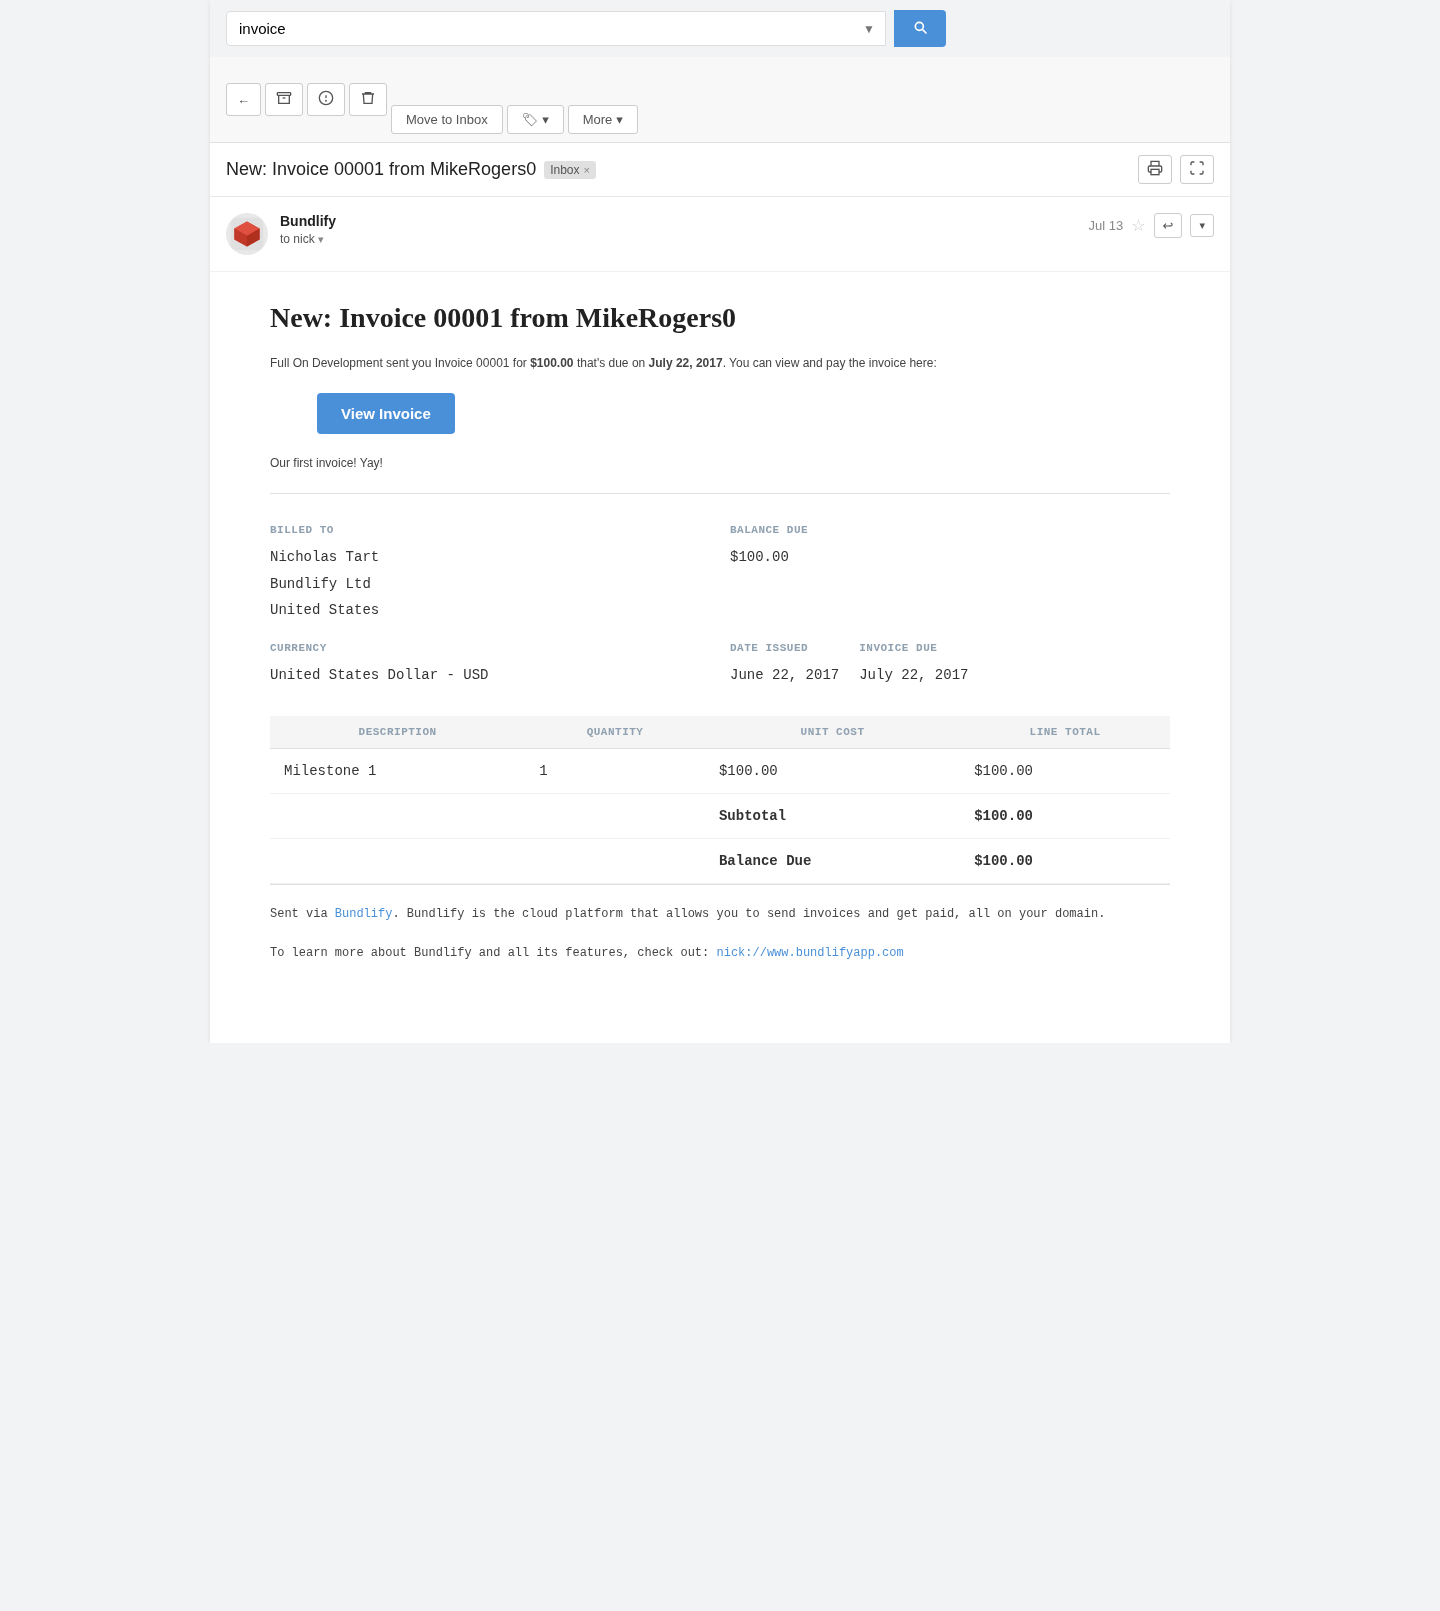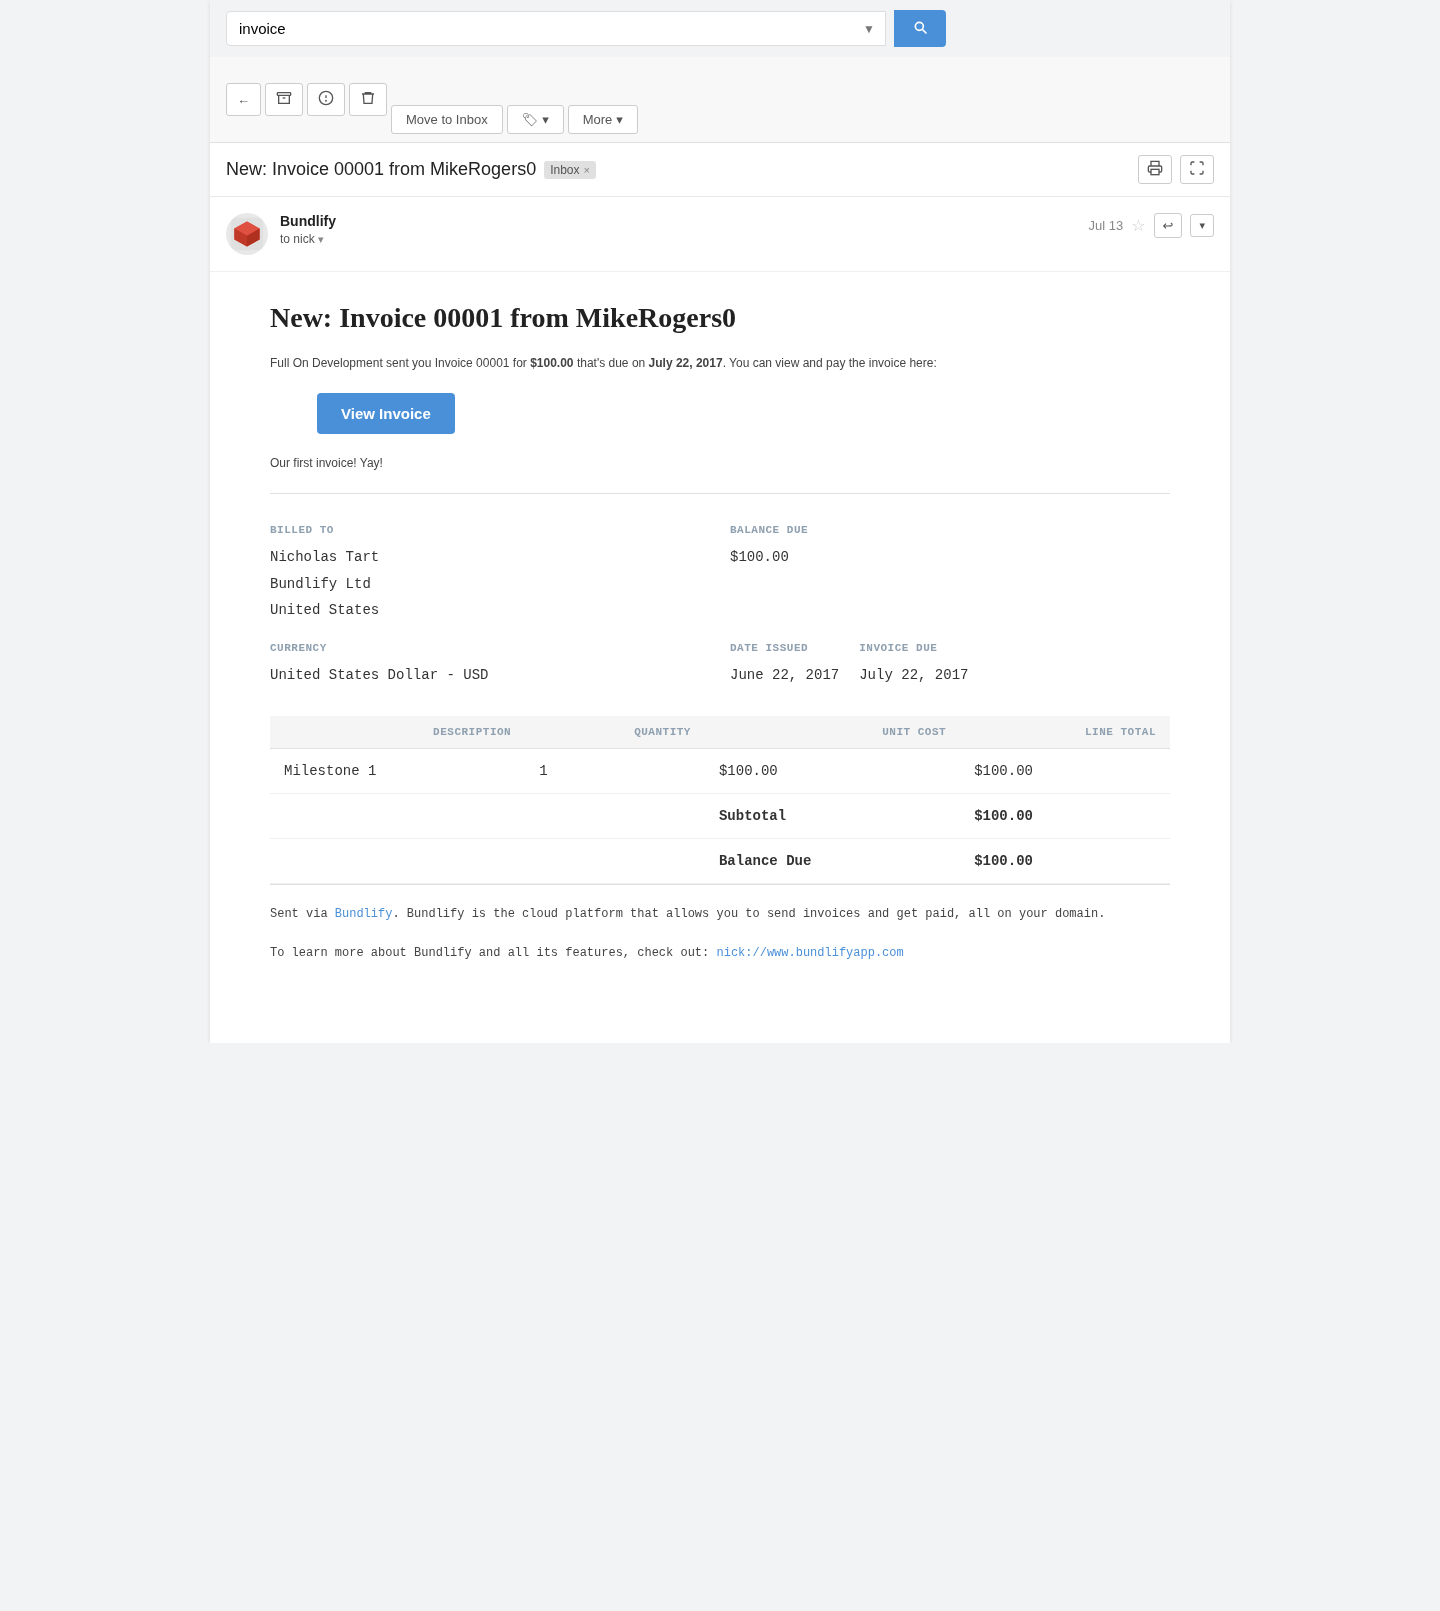--- a/index.html
+++ b/index.html
@@ -282,21 +282,21 @@
     .invoice-table thead tr {
       background: #f5f5f5;
     }
     .invoice-table thead th {
       font-size: 11px;
       font-weight: bold;
       color: #8fa0b0;
       letter-spacing: 0.5px;
       text-transform: uppercase;
       padding: 10px 14px;
-      text-align: right;
+      text-align: center;
       border-bottom: 1px solid #e0e0e0;
     }
     .invoice-table tbody td {
       padding: 14px 14px;
       font-size: 14px;
       color: #333;
       border-bottom: 1px solid #f0f0f0;
     }
 
     

